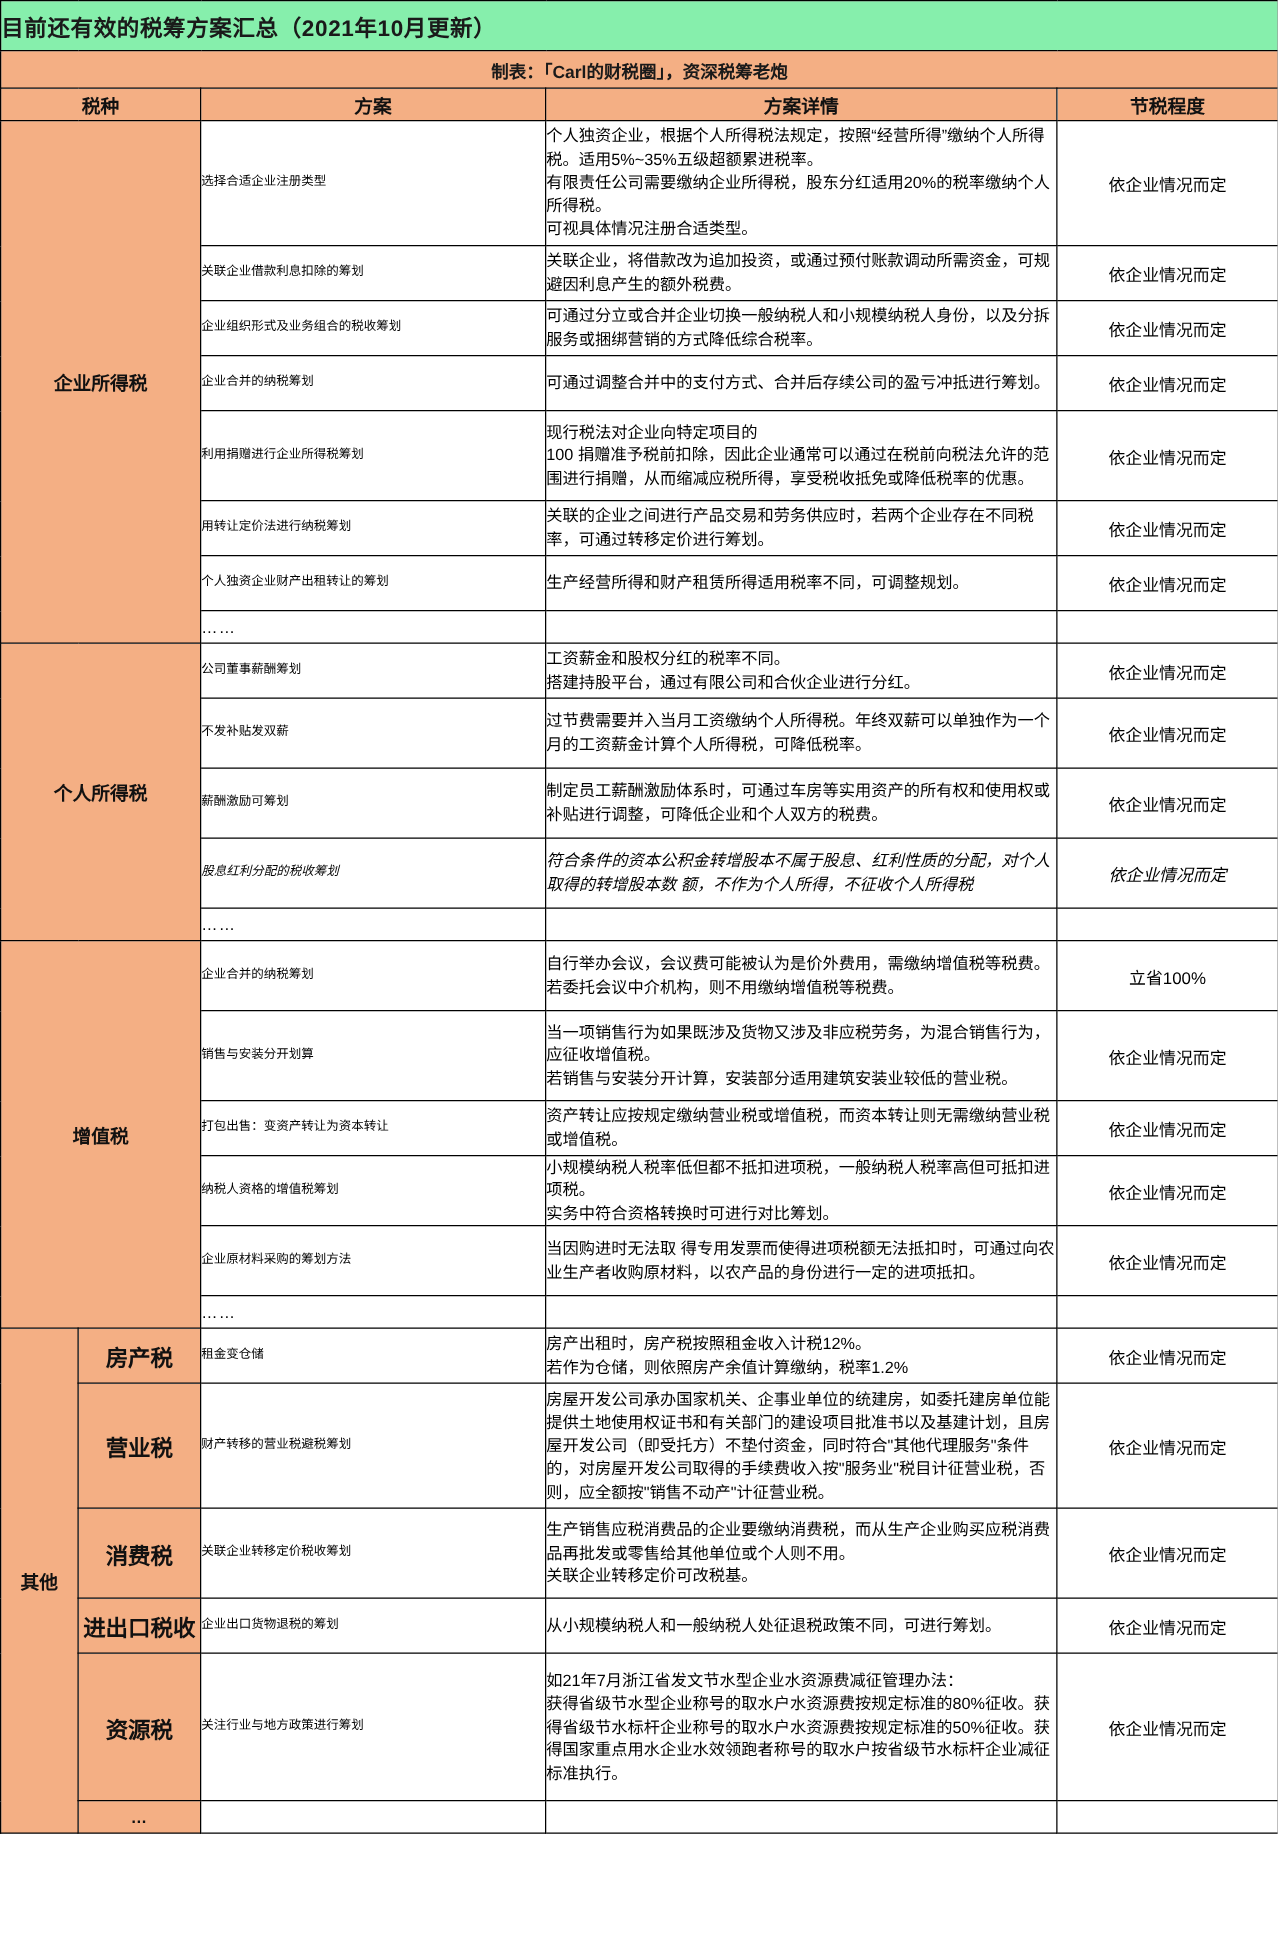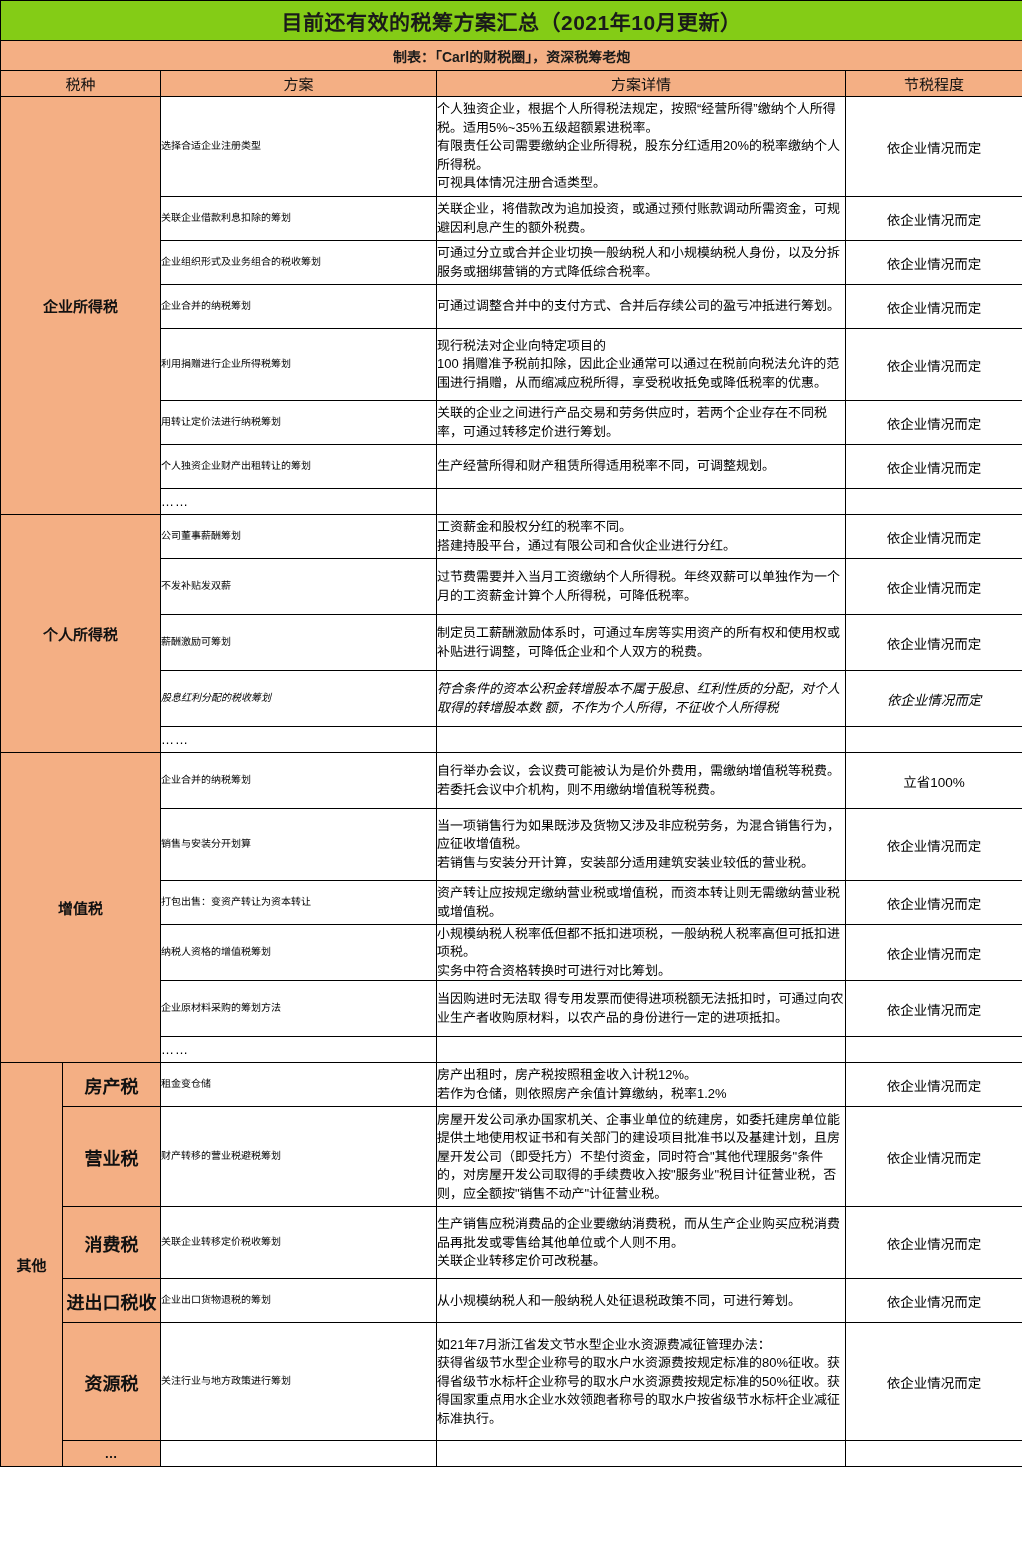--- a/index.html
+++ b/index.html
@@ -28,41 +28,40 @@
   }
   table.tx td {
     border: 1px solid #000;
     vertical-align: middle;
     padding: 0;
     box-sizing: border-box;
     overflow: hidden;
   }
   
   .title-row td {
-    background: #84cc16;
-    text-align: center;
-    font-size: 21px;
+    background: #86efac;
+    font-size: 18px;
     font-weight: bold;
     color: #1a1a1a;
     height: 40px;
     letter-spacing: 0.5px;
   }
   .subtitle-row td {
     background: #F4AF84;
     text-align: center;
     font-size: 14px;
     font-weight: bold;
     color: #1a1a1a;
     height: 30px;
   }
   .colhdr-row td {
     background: #F4AF84;
     text-align: center;
     font-size: 15px;
-    font-weight: normal;
+    font-weight: bold;
     color: #111;
     height: 26px;
   }
   
   .cat-cell {
     background: #F4AF84;
     text-align: center;
     font-size: 15px;
     font-weight: bold;
     color: #111;

